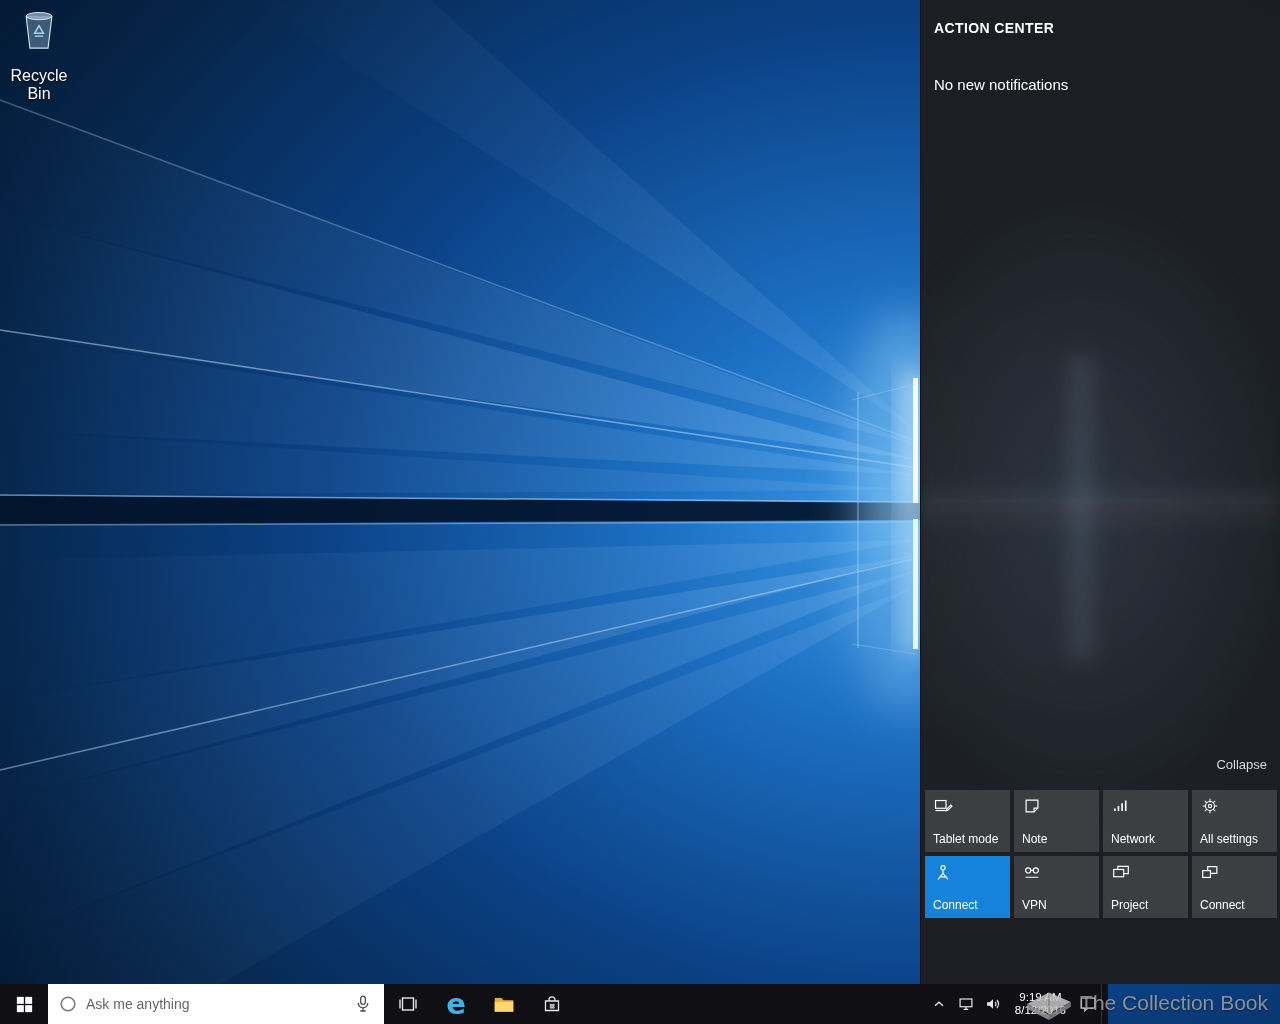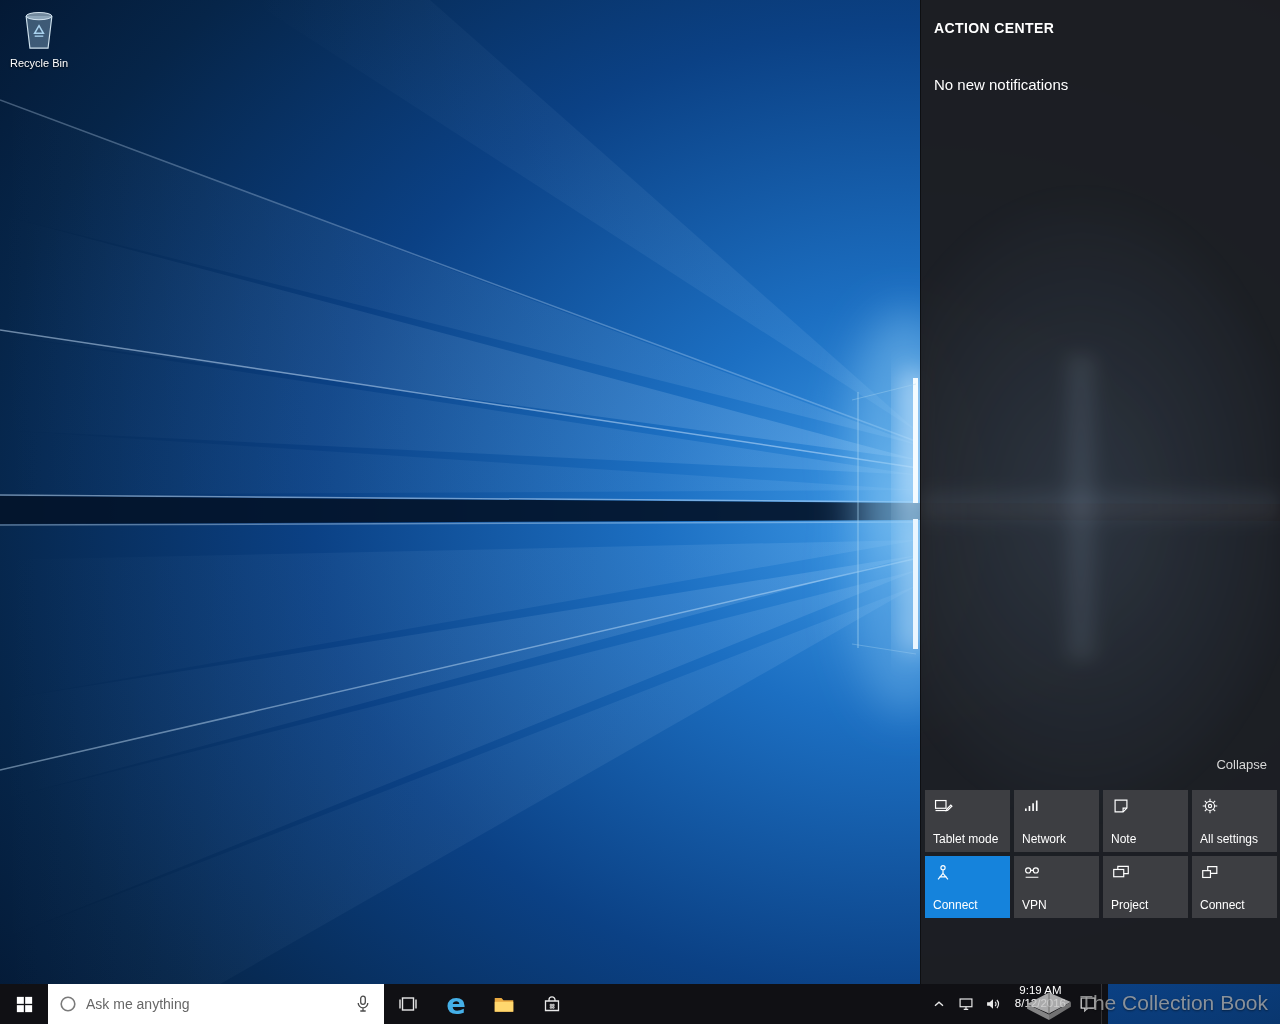--- a/index.html
+++ b/index.html
@@ -3,21 +3,21 @@
 <meta charset="utf-8">
 <style>
   *{margin:0;padding:0;box-sizing:border-box}
   html,body{width:1280px;height:1024px;overflow:hidden;background:#000;
     font-family:"Liberation Sans","DejaVu Sans",sans-serif}
   .desktop{position:relative;width:1280px;height:1024px;overflow:hidden}
   .wallpaper{position:absolute;inset:0;width:100%;height:100%;display:block}
 
   
   .recycle-bin{position:absolute;left:6px;top:6px;width:66px;text-align:center;color:#fff;cursor:pointer}
-  .recycle-bin .rb-label{font-size:11px;margin-top:1px;text-shadow:0 1px 2px rgba(0,0,0,.85)}
+  .recycle-bin .rb-label{font-size:16px;margin-top:11px;text-shadow:0 1px 2px rgba(0,0,0,.85)}
 
   
   .action-center{position:absolute;right:0;top:0;width:360px;height:984px;
     background:rgba(29,29,32,.97);color:#fff;border-left:1px solid rgba(0,0,0,.5);overflow:hidden}
   .action-center::before{content:"";position:absolute;inset:0;pointer-events:none;filter:blur(9px);
     background:
       linear-gradient(rgba(200,225,255,.09),rgba(200,225,255,.09)) no-repeat 146px 355px / 28px 305px,
       linear-gradient(rgba(200,225,255,.07),rgba(200,225,255,.07)) no-repeat 0 492px / 360px 28px,
       radial-gradient(300px 430px at 160px 505px, rgba(150,195,245,.13), rgba(150,195,245,.04) 55%, transparent 75%)}
   .ac-title{position:absolute;left:13px;top:20px;font-size:14px;font-weight:bold;letter-spacing:.4px}
@@ -33,21 +33,21 @@
   
   .taskbar{position:absolute;left:0;bottom:0;width:1108px;height:40px;background:#101014;
     display:flex;align-items:stretch;z-index:5}
   .tb-btn{width:48px;display:flex;align-items:center;justify-content:center;cursor:pointer;flex:0 0 auto}
   .edge-e{font-size:29px;line-height:1;font-weight:bold;color:#45b0e8;font-family:"DejaVu Sans",sans-serif}
   .search-box{width:336px;background:#fff;display:flex;align-items:center;gap:8px;
     padding:0 10px;flex:0 0 auto;cursor:text}
   .search-box input{border:0;outline:0;flex:1;font-size:14px;color:#333;background:transparent;
     font-family:"Liberation Sans","DejaVu Sans",sans-serif}
   .search-box input::placeholder{color:#666}
-  .tray{margin-left:auto;display:flex;align-items:flex-start;flex:0 0 auto}
+  .tray{margin-left:auto;display:flex;align-items:center;flex:0 0 auto}
   .tray-icon{width:27px;height:40px;display:flex;align-items:center;justify-content:center;cursor:pointer}
   .clock{padding:0 8px;text-align:center;font-size:11.5px;line-height:13px;color:#fff;cursor:pointer}
   .show-desktop{width:7px;height:40px;border-left:1px solid rgba(255,255,255,.15);cursor:pointer}
 
   
   .watermark{position:absolute;right:12px;bottom:2px;z-index:9;display:flex;align-items:center;gap:4px;
     opacity:.85;pointer-events:none}
   .watermark .wm-text{font-size:21px;color:#a0a0a0;text-shadow:0 1px 2px rgba(0,0,0,.55)}
 </style>
 </head>
@@ -132,32 +132,32 @@
       <div class="tile">
         <svg width="20" height="20" viewBox="0 0 22 22" stroke="#fff" stroke-width="1.3" fill="none">
           <rect x="2.8" y="5" width="11.5" height="8.5"></rect>
             <path d="M2.8 16h11.5"></path>
           <path d="M16.4 15.6l4.4-4.4-1.2-1.2-4.4 4.4-.5 1.7z"></path>
         </svg>
         <span class="t-label">Tablet mode</span>
       </div>
 
       <div class="tile">
+        <svg width="20" height="20" viewBox="0 0 22 22" stroke="#fff" stroke-width="1.3" fill="none">
+          <path d="M4.5 4.5h13v8.8l-4.2 4.2H4.5z"></path>
+            <path d="M17.5 13.3h-4.2v4.2"></path>
+        </svg>
+        <span class="t-label">Note</span>
+      </div>
+
+      <div class="tile">
         <svg width="20" height="20" viewBox="0 0 22 22" stroke="#fff" stroke-width="1.8" fill="none">
           <path d="M4.2 16.5v-2.8M8.2 16.5v-5.6M12.2 16.5v-8.4M16.2 16.5V5"></path>
         </svg>
         <span class="t-label">Network</span>
-      </div>
-
-      <div class="tile">
-        <svg width="20" height="20" viewBox="0 0 22 22" stroke="#fff" stroke-width="1.3" fill="none">
-          <path d="M4.5 4.5h13v8.8l-4.2 4.2H4.5z"></path>
-            <path d="M17.5 13.3h-4.2v4.2"></path>
-        </svg>
-        <span class="t-label">Note</span>
       </div>
 
       <div class="tile">
         <svg width="20" height="20" viewBox="0 0 22 22" stroke="#fff" stroke-width="1.2" fill="none">
           <circle cx="11" cy="11" r="5"></circle>
             <circle cx="11" cy="11" r="1.8"></circle>
           <path d="M11 3v3M11 16v3M3 11h3M16 11h3M5.3 5.3l2.2 2.2M14.5 14.5l2.2 2.2M16.7 5.3l-2.2 2.2M7.5 14.5l-2.2 2.2"></path>
         </svg>
         <span class="t-label">All settings</span>
       </div>

